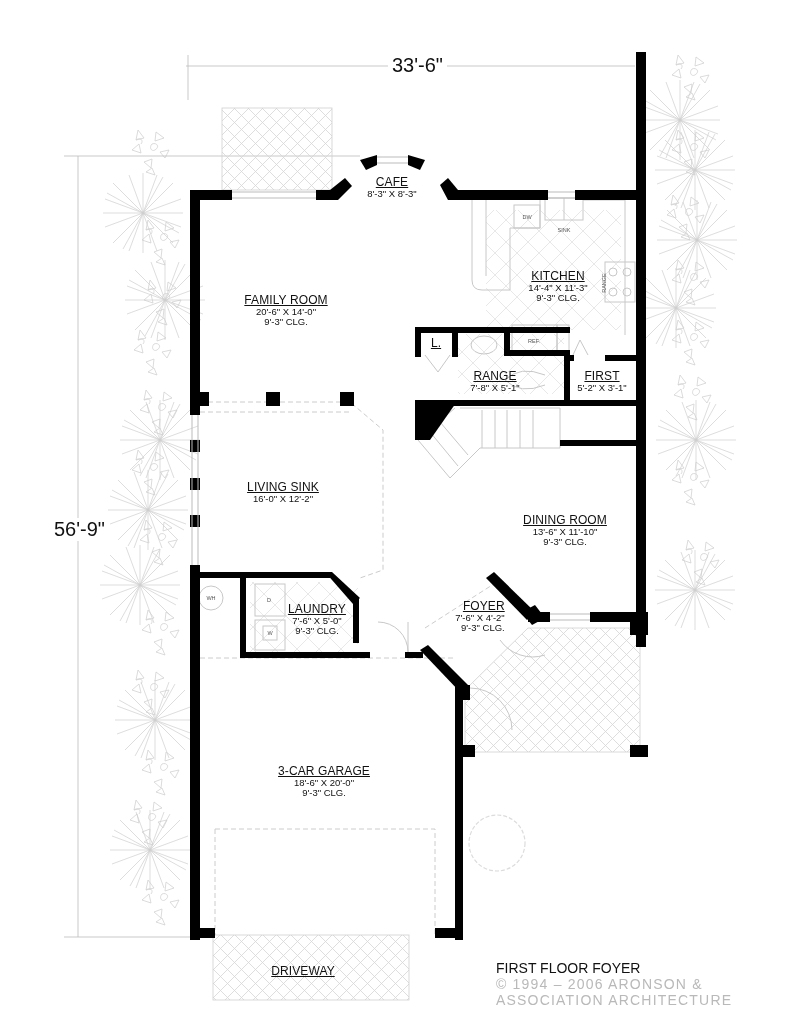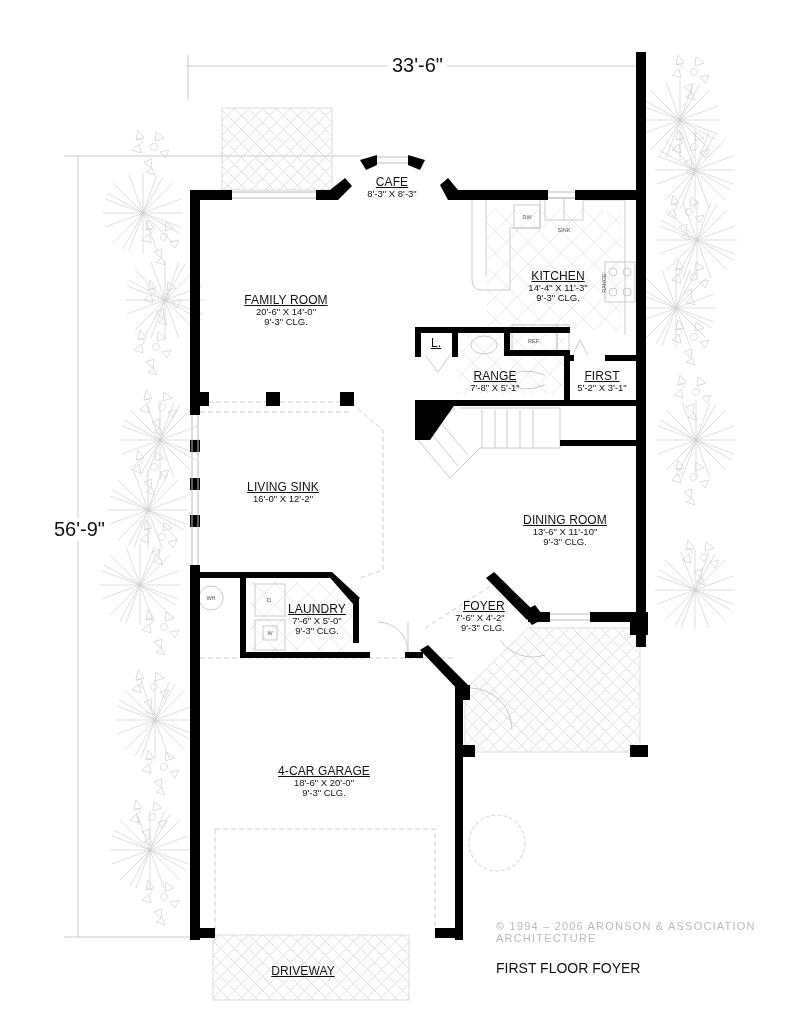--- a/index.html
+++ b/index.html
@@ -4,21 +4,21 @@
 <style>
   html, body { margin: 0; padding: 0; background: #ffffff; }
   body { width: 800px; height: 1035px; position: relative; overflow: hidden;
          font-family: "Liberation Sans", sans-serif; color: #111; }
   svg.plan { position: absolute; left: 0; top: 0; }
   .lbl { position: absolute; text-align: center; line-height: 1.05; transform: translateX(-50%); white-space: nowrap; }
   .lbl .name { font-size: 12px; letter-spacing: 0.1px; display: block; text-decoration: underline; }
   .lbl .dim { font-size: 9.5px; display: block; }
   .dimtxt { position: absolute; font-size: 20px; color: #111; background: #fff; padding: 0 4px; }
   .title { position: absolute; font-size: 14px; left: 496px; top: 960px; }
-  .copy { position: absolute; font-size: 11px; left: 496px; top: 920px; color: #b9b9b9; letter-spacing: 1.2px; }
+  .copy { position: absolute; font-size: 14px; left: 496px; top: 976px; color: #b9b9b9; letter-spacing: 1.2px; }
   .small { position: absolute; font-size: 5.5px; color: #555; transform: translateX(-50%); }
 </style>
 </head>
 <body>
 
 <svg class="plan" width="800" height="1035" viewBox="0 0 800 1035">
   <defs>
     <pattern id="herring" width="14" height="14" patternUnits="userSpaceOnUse">
       <path d="M0 7 L7 0 M7 14 L14 7 M0 0 L7 7 M7 7 L14 14" stroke="#d6d6d6" stroke-width="0.8" fill="none"></path>
     </pattern>
@@ -279,21 +279,21 @@
   <span class="name">LAUNDRY</span>
   <span class="dim">7'-6" X 5'-0"</span>
   <span class="dim">9'-3" CLG.</span>
 </div>
 <div class="lbl" style="left:480px; top:600px;text-align:right;">
   <span class="name">FOYER</span>
   <span class="dim">7'-6" X 4'-2"</span>
   <span class="dim">9'-3" CLG.</span>
 </div>
 <div class="lbl" style="left:324px; top:765px;">
-  <span class="name">4-CAR GARAGE</span>
+  <span class="name">3-CAR GARAGE</span>
   <span class="dim">18'-6" X 20'-0"</span>
   <span class="dim">9'-3" CLG.</span>
 </div>
 <div class="lbl" style="left:303px; top:965px;">
   <span class="name">DRIVEWAY</span>
 </div>
 
 <div class="small" style="left:527px; top:214px;">DW</div>
 <div class="small" style="left:564px; top:227px;">SINK</div>
 <div class="small" style="left:604px; top:280px; transform: translateX(-50%) rotate(-90deg);">RANGE</div>

